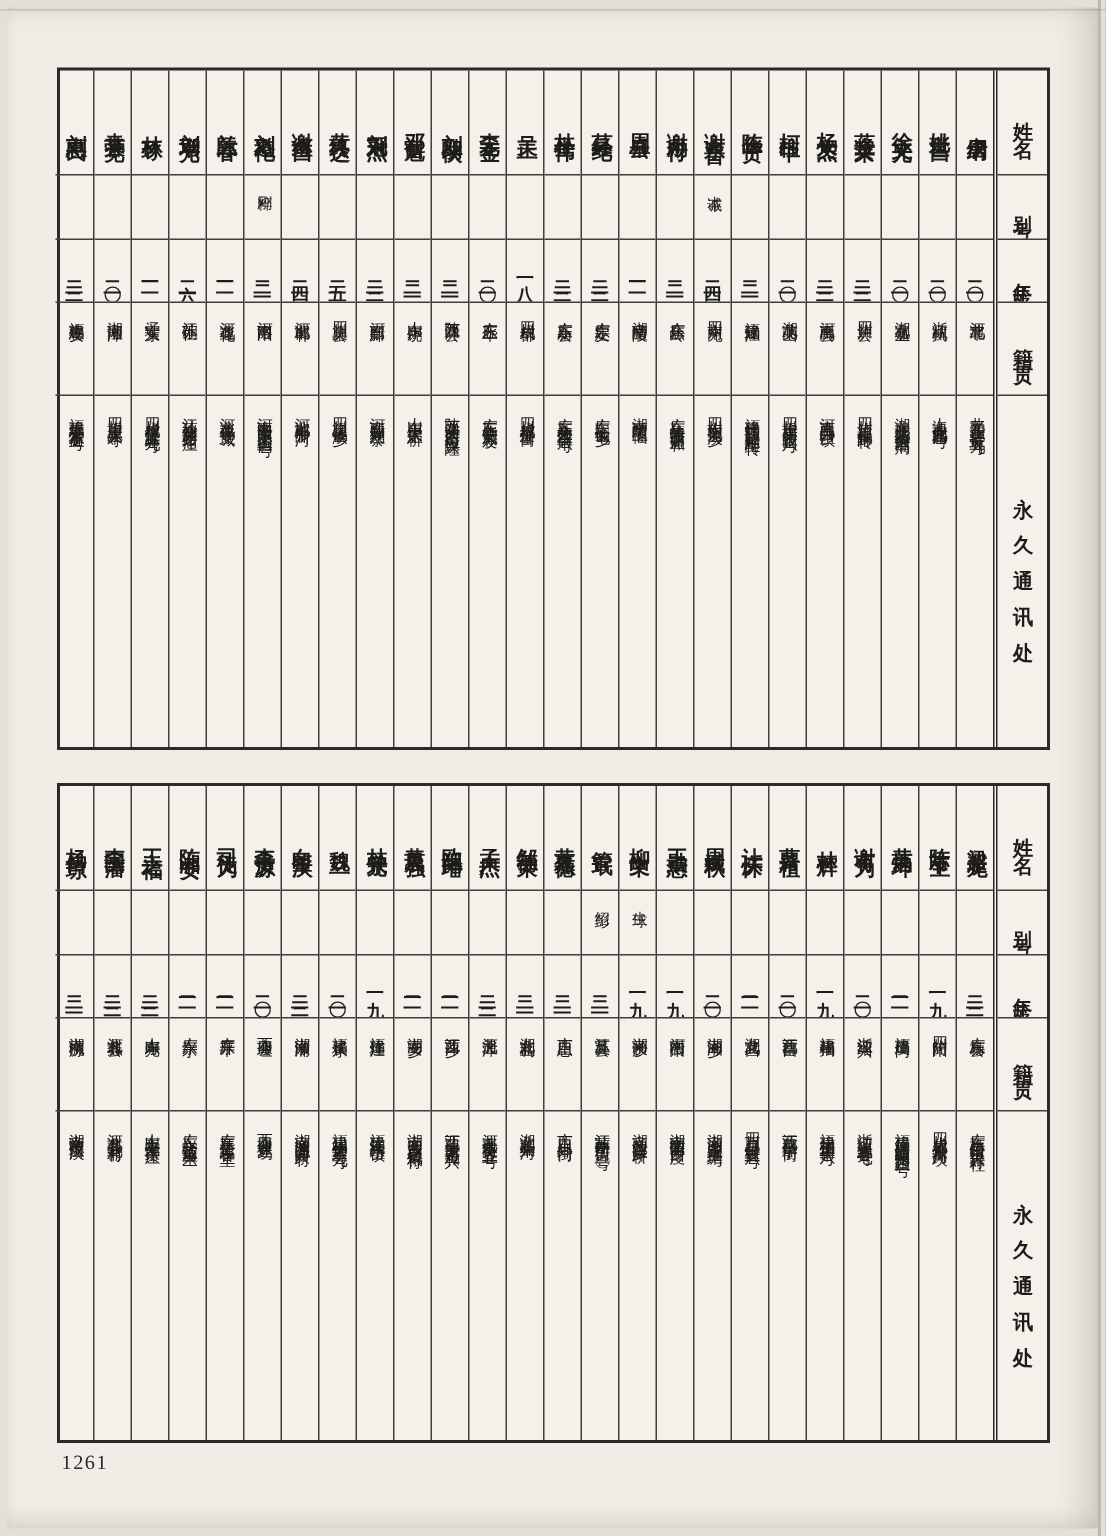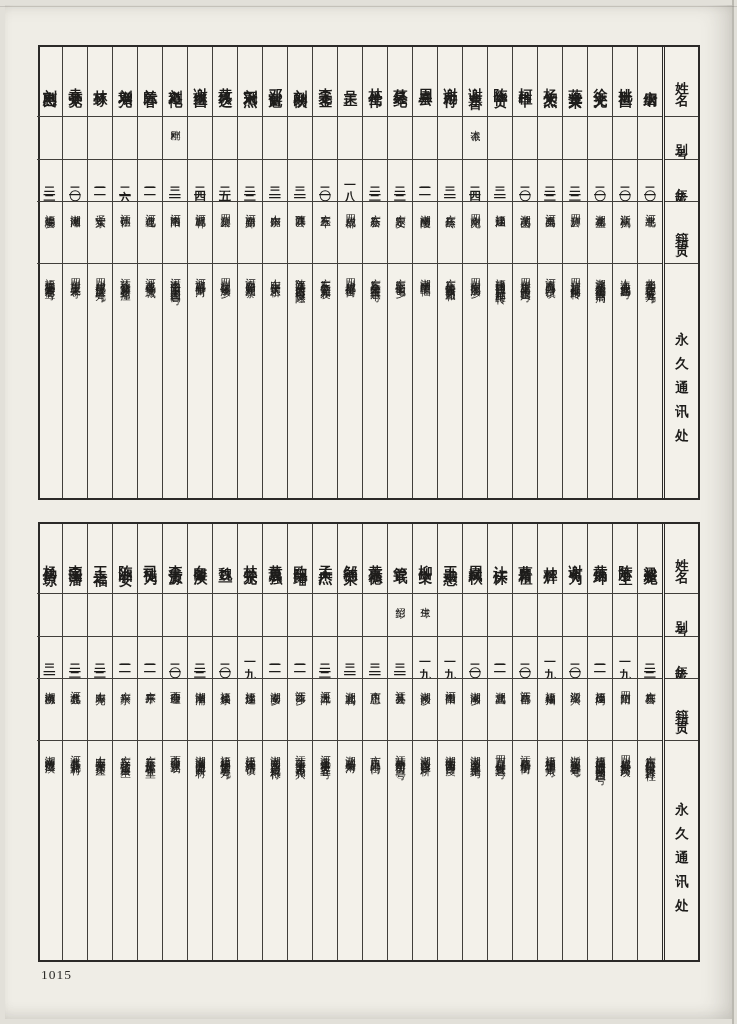--- a/index.html
+++ b/index.html
@@ -969,14 +969,14 @@
         </div>
         <div class="cell c-native">
           <span class="v">湖南桃源</span>
         </div>
         <div class="cell c-addr">
           <span class="v">湖南常德双溪口</span>
         </div>
       </div>
     </section>
 
-  <div class="page-number">1015</div>
+  <div class="page-number">1261</div>
 </div>
 
 </body></html>

